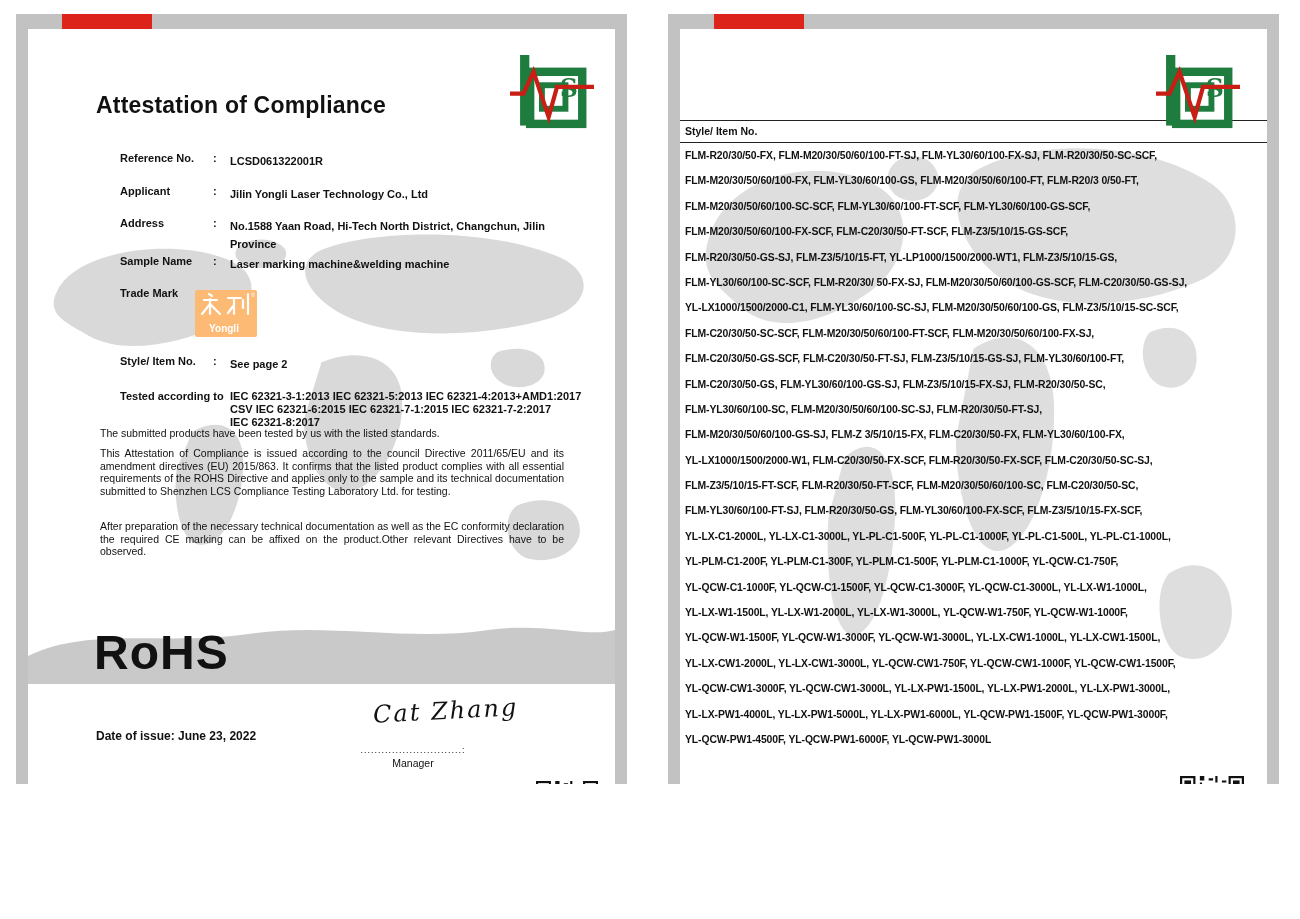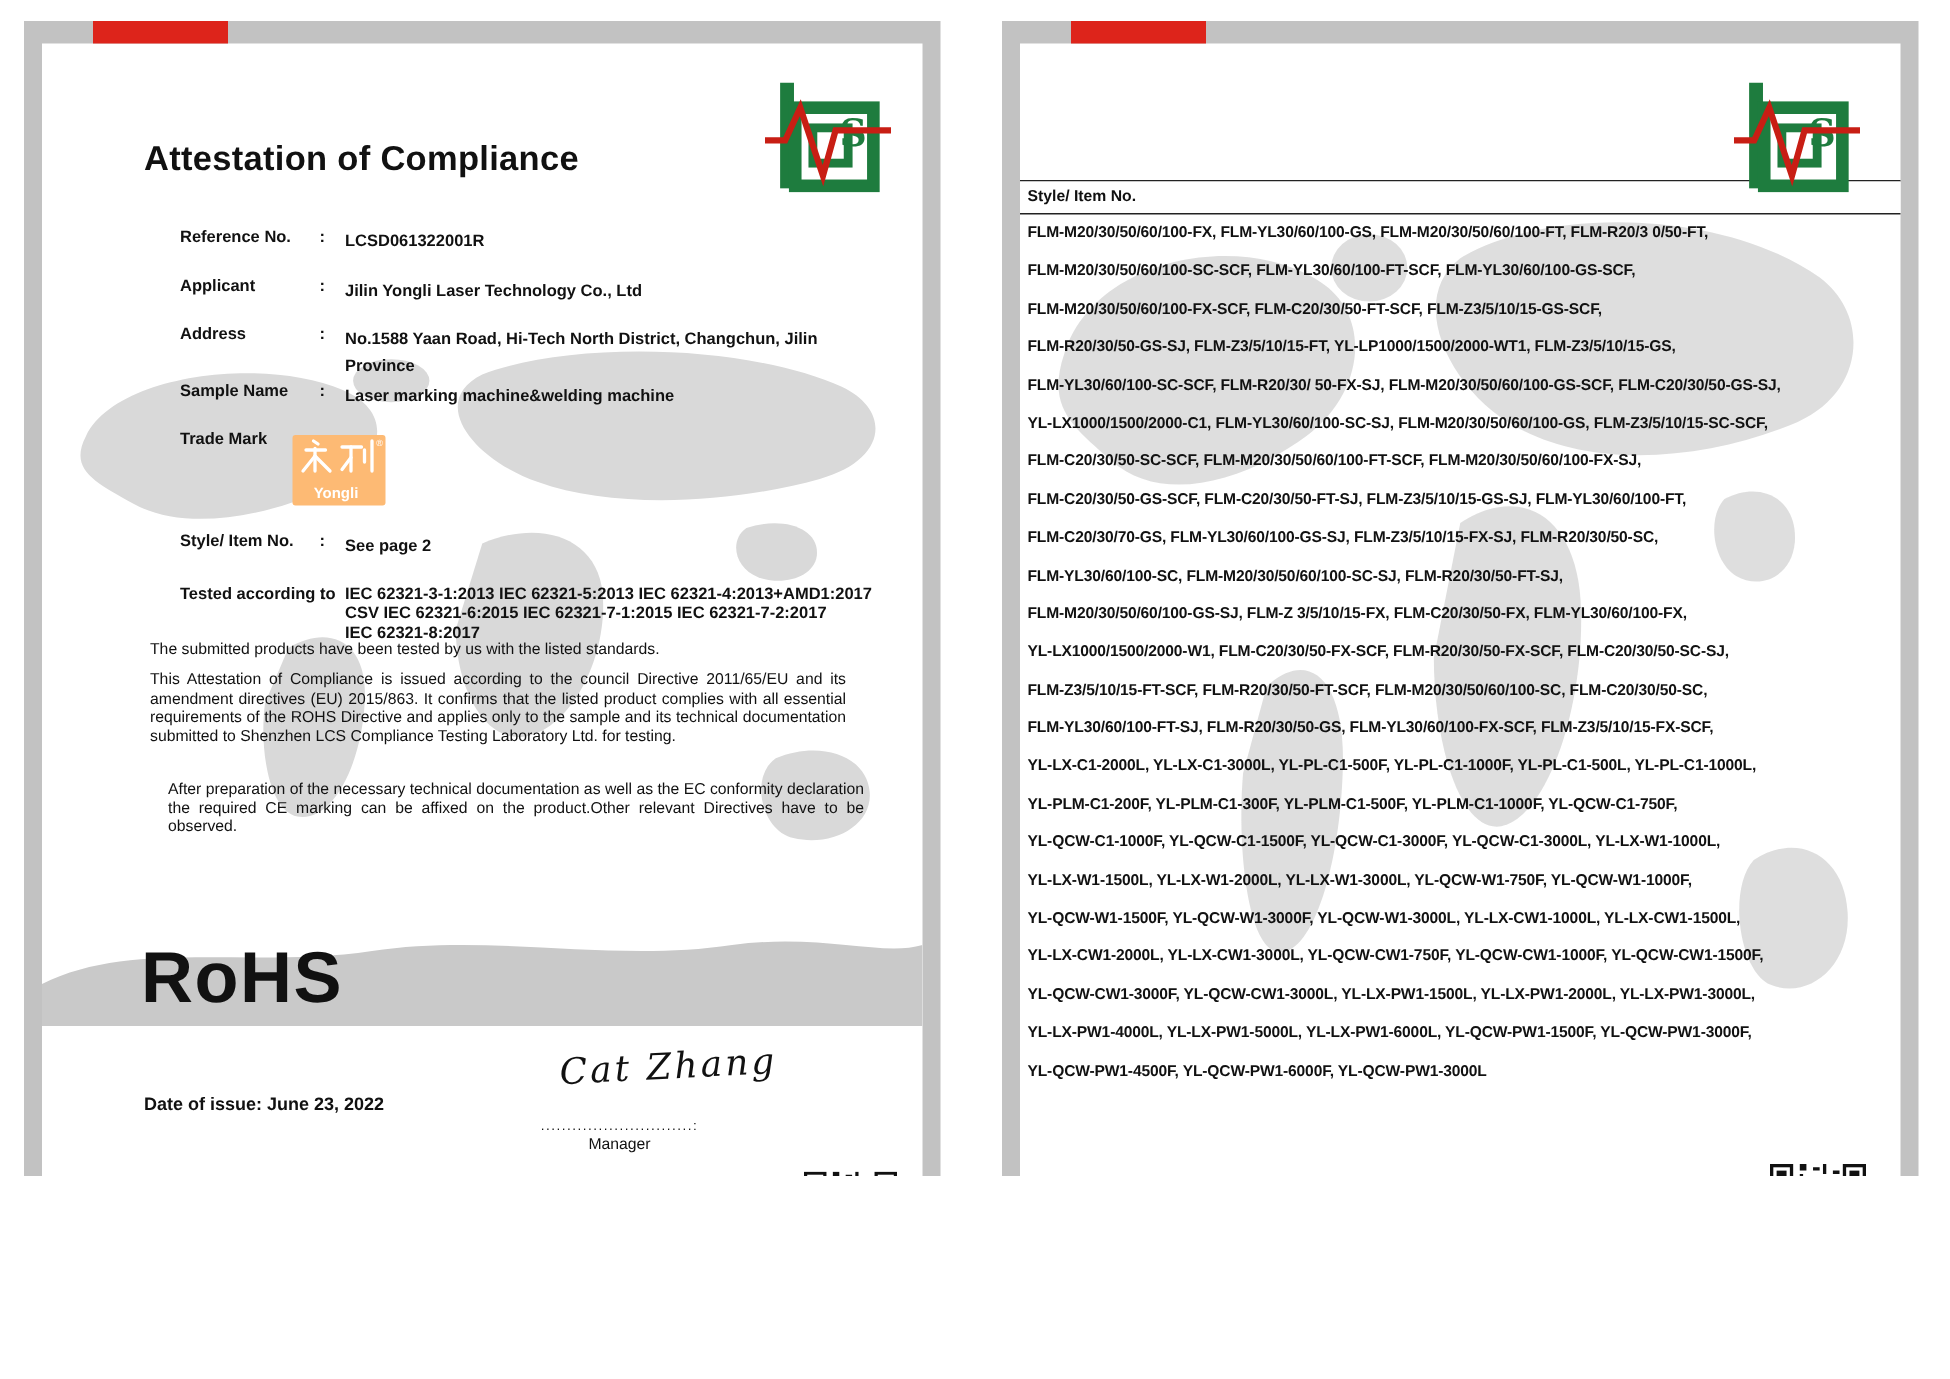--- a/index.html
+++ b/index.html
@@ -38,21 +38,21 @@
   .frow{position:absolute;z-index:2;font-size:11px;font-weight:bold;}
   .flabel{position:absolute;left:70px;width:110px;line-height:13px;padding-left:22px;}
   .fcolon{position:absolute;left:185px;}
   .fvalue{position:absolute;left:202px;width:352px;line-height:18px;}
   .r-ref{top:123px;} .r-app{top:156px;} .r-addr{top:188px;} .r-samp{top:226px;}
   .r-tm{top:258px;} .r-style{top:326px;} .r-test{top:361px;}
   .tline{line-height:13px;}
   .yongli{position:absolute;left:167px;top:261px;width:62px;height:47px;background:#fdba74;border-radius:2px;z-index:2;}
   .note{position:absolute;left:72px;top:398px;font-size:10.5px;z-index:2;}
   .para{position:absolute;left:72px;width:464px;font-size:10.5px;line-height:12.6px;text-align:justify;z-index:2;}
-  .para1{top:418px;} .para2{top:491px;margin-left:12px;}
+  .para1{top:418px;} .para2{top:491px;}
   .rohs{position:absolute;left:66px;top:596px;font-size:48px;font-weight:800;letter-spacing:1px;z-index:2;}
   .date{position:absolute;left:68px;top:700px;font-size:12px;font-weight:bold;z-index:2;}
   .sig{position:absolute;left:345px;top:668px;font-family:"DejaVu Serif",serif;font-style:italic;
        font-size:24px;letter-spacing:2px;transform:rotate(-3deg);z-index:2;}
   .dotline{position:absolute;left:330px;top:716px;width:110px;text-align:center;font-size:9px;letter-spacing:1px;z-index:2;}
   .manager{position:absolute;left:330px;top:728px;width:110px;text-align:center;font-size:10.5px;z-index:2;}
   .addr-block{position:absolute;left:77px;top:795px;font-size:8.4px;line-height:10.6px;z-index:2;white-space:pre-wrap;}
   .qr{position:absolute;z-index:2;}
   .p1-qr{left:508px;top:752px;width:62px;height:62px;}
   .p2-qr{left:500px;top:747px;width:64px;height:64px;}
@@ -240,29 +240,30 @@
         <rect x="12" y="0" width="11" height="84" fill="#1e7c3e"></rect>
         <rect x="24" y="20" width="62" height="62" fill="none" stroke="#1e7c3e" stroke-width="10"></rect>
         <rect x="38" y="36" width="28" height="28" fill="none" stroke="#1e7c3e" stroke-width="7"></rect>
         <text x="70" y="50" font-size="30" font-weight="bold" fill="#1e7c3e" text-anchor="middle" font-family="DejaVu Serif, serif">S</text>
         <polyline points="0,46 16,46 28,20 46,74 56,38 100,38" fill="none" stroke="#c81e14" stroke-width="5"></polyline>
       </svg>
 
       <div class="tbl">
         <div class="tbl-head">Style/ Item No.</div>
         <div class="items">
+          <div class="item-line">FLM-R20/30/50-FX, FLM-M20/30/50/60/100-FT-SJ, FLM-YL30/60/100-FX-SJ, FLM-R20/30/50-SC-SCF,</div>
           <div class="item-line">FLM-M20/30/50/60/100-FX, FLM-YL30/60/100-GS, FLM-M20/30/50/60/100-FT, FLM-R20/3 0/50-FT,</div>
           <div class="item-line">FLM-M20/30/50/60/100-SC-SCF, FLM-YL30/60/100-FT-SCF, FLM-YL30/60/100-GS-SCF,</div>
           <div class="item-line">FLM-M20/30/50/60/100-FX-SCF, FLM-C20/30/50-FT-SCF, FLM-Z3/5/10/15-GS-SCF,</div>
           <div class="item-line">FLM-R20/30/50-GS-SJ, FLM-Z3/5/10/15-FT, YL-LP1000/1500/2000-WT1, FLM-Z3/5/10/15-GS,</div>
           <div class="item-line">FLM-YL30/60/100-SC-SCF, FLM-R20/30/ 50-FX-SJ, FLM-M20/30/50/60/100-GS-SCF, FLM-C20/30/50-GS-SJ,</div>
           <div class="item-line">YL-LX1000/1500/2000-C1, FLM-YL30/60/100-SC-SJ, FLM-M20/30/50/60/100-GS, FLM-Z3/5/10/15-SC-SCF,</div>
           <div class="item-line">FLM-C20/30/50-SC-SCF, FLM-M20/30/50/60/100-FT-SCF, FLM-M20/30/50/60/100-FX-SJ,</div>
           <div class="item-line">FLM-C20/30/50-GS-SCF, FLM-C20/30/50-FT-SJ, FLM-Z3/5/10/15-GS-SJ, FLM-YL30/60/100-FT,</div>
-          <div class="item-line">FLM-C20/30/70-GS, FLM-YL30/60/100-GS-SJ, FLM-Z3/5/10/15-FX-SJ, FLM-R20/30/50-SC,</div>
+          <div class="item-line">FLM-C20/30/50-GS, FLM-YL30/60/100-GS-SJ, FLM-Z3/5/10/15-FX-SJ, FLM-R20/30/50-SC,</div>
           <div class="item-line">FLM-YL30/60/100-SC, FLM-M20/30/50/60/100-SC-SJ, FLM-R20/30/50-FT-SJ,</div>
           <div class="item-line">FLM-M20/30/50/60/100-GS-SJ, FLM-Z 3/5/10/15-FX, FLM-C20/30/50-FX, FLM-YL30/60/100-FX,</div>
           <div class="item-line">YL-LX1000/1500/2000-W1, FLM-C20/30/50-FX-SCF, FLM-R20/30/50-FX-SCF, FLM-C20/30/50-SC-SJ,</div>
           <div class="item-line">FLM-Z3/5/10/15-FT-SCF, FLM-R20/30/50-FT-SCF, FLM-M20/30/50/60/100-SC, FLM-C20/30/50-SC,</div>
           <div class="item-line">FLM-YL30/60/100-FT-SJ, FLM-R20/30/50-GS, FLM-YL30/60/100-FX-SCF, FLM-Z3/5/10/15-FX-SCF,</div>
           <div class="item-line">YL-LX-C1-2000L, YL-LX-C1-3000L, YL-PL-C1-500F, YL-PL-C1-1000F, YL-PL-C1-500L, YL-PL-C1-1000L,</div>
           <div class="item-line">YL-PLM-C1-200F, YL-PLM-C1-300F, YL-PLM-C1-500F, YL-PLM-C1-1000F, YL-QCW-C1-750F,</div>
           <div class="item-line">YL-QCW-C1-1000F, YL-QCW-C1-1500F, YL-QCW-C1-3000F, YL-QCW-C1-3000L, YL-LX-W1-1000L,</div>
           <div class="item-line">YL-LX-W1-1500L, YL-LX-W1-2000L, YL-LX-W1-3000L, YL-QCW-W1-750F, YL-QCW-W1-1000F,</div>
           <div class="item-line">YL-QCW-W1-1500F, YL-QCW-W1-3000F, YL-QCW-W1-3000L, YL-LX-CW1-1000L, YL-LX-CW1-1500L,</div>

